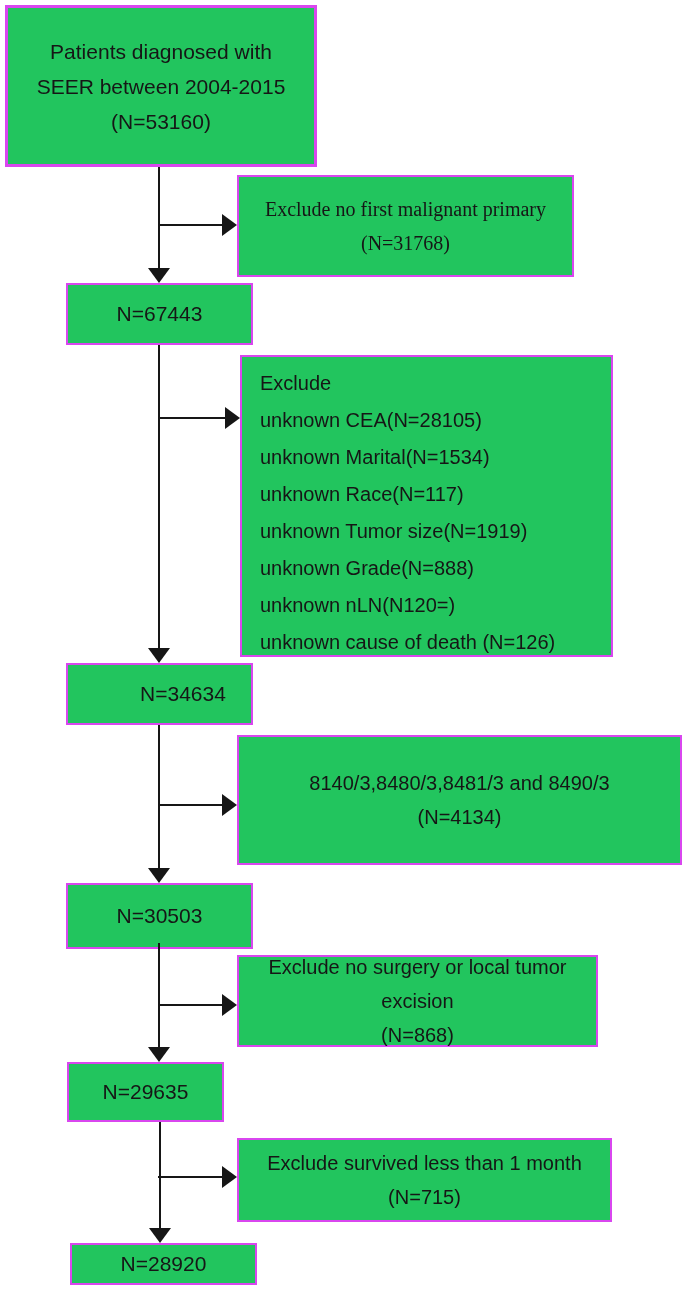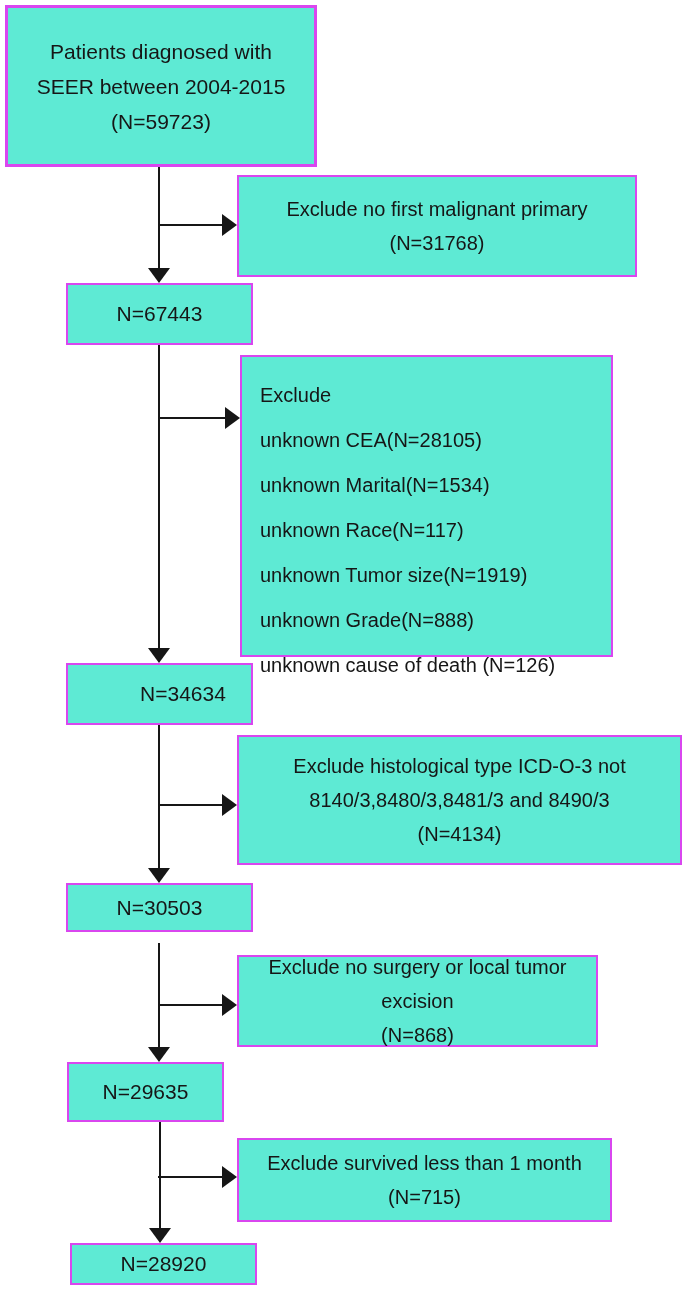--- a/index.html
+++ b/index.html
@@ -8,37 +8,36 @@
     width:685px;height:1306px;
     background:#ffffff;
     font-family:"Liberation Sans", sans-serif;
     color:#161616;
     overflow:hidden;
   }
   .box{
     position:absolute;
     box-sizing:border-box;
     border:2px solid #d946ef;
-    background:#5eead4;
+    background:#22c55e;
     display:flex;
     flex-direction:column;
     justify-content:center;
     align-items:center;
     text-align:center;
     font-size:20px;
     line-height:34px;
   }
   .box.start{border-width:3px;font-size:21px;line-height:35px;}
   .box.list{
     justify-content:flex-start;
     align-items:flex-start;
     text-align:left;
-    padding:20px 18px;
+    padding:8px 18px;
     line-height:37px;
-    gap:8px;
   }
   .box.cohort{font-size:21px;}
   .vline,.hline{position:absolute;background:#161616;}
   .vline{width:2px;}
   .hline{height:2px;}
   .arr-down{
     position:absolute;width:0;height:0;
     border-left:11px solid transparent;
     border-right:11px solid transparent;
     border-top:15px solid #161616;
@@ -51,53 +50,53 @@
   }
 </style>
 </head>
 <body>
 
 <div class="canvas">
 
   <div class="box start" style="left:5px;top:5px;width:312px;height:162px;">
     <div>Patients diagnosed with</div>
     <div>SEER between 2004-2015</div>
-    <div>(N=59723)</div>
+    <div>(N=53160)</div>
   </div>
 
-  <div class="box" style="left:237px;top:175px;width:400px;height:102px;">
+  <div class="box" style="left:237px;top:175px;width:337px;height:102px;font-family:Liberation Serif, serif;">
     <div>Exclude no first malignant primary</div>
     <div>(N=31768)</div>
   </div>
 
   <div class="box cohort" style="left:66px;top:283px;width:187px;height:62px;">
     <div>N=67443</div>
   </div>
 
   <div class="box list" style="left:240px;top:355px;width:373px;height:302px;">
     <div>Exclude</div>
     <div>unknown CEA(N=28105)</div>
     <div>unknown Marital(N=1534)</div>
     <div>unknown Race(N=117)</div>
     <div>unknown Tumor size(N=1919)</div>
     <div>unknown Grade(N=888)</div>
+    <div>unknown nLN(N120=)</div>
     <div>unknown cause of death (N=126)</div>
   </div>
 
   <div class="box cohort" style="left:66px;top:663px;width:187px;height:62px;padding-left:47px;">
     <div>N=34634</div>
   </div>
 
   <div class="box" style="left:237px;top:735px;width:445px;height:130px;">
-    <div>Exclude histological type ICD-O-3 not</div>
     <div>8140/3,8480/3,8481/3 and 8490/3</div>
     <div>(N=4134)</div>
   </div>
 
-  <div class="box cohort" style="left:66px;top:883px;width:187px;height:49px;">
+  <div class="box cohort" style="left:66px;top:883px;width:187px;height:66px;">
     <div>N=30503</div>
   </div>
 
   <div class="box" style="left:237px;top:955px;width:361px;height:92px;">
     <div>Exclude no surgery or local tumor excision</div>
     <div>(N=868)</div>
   </div>
 
   <div class="box cohort" style="left:67px;top:1062px;width:157px;height:60px;">
     <div>N=29635</div>

